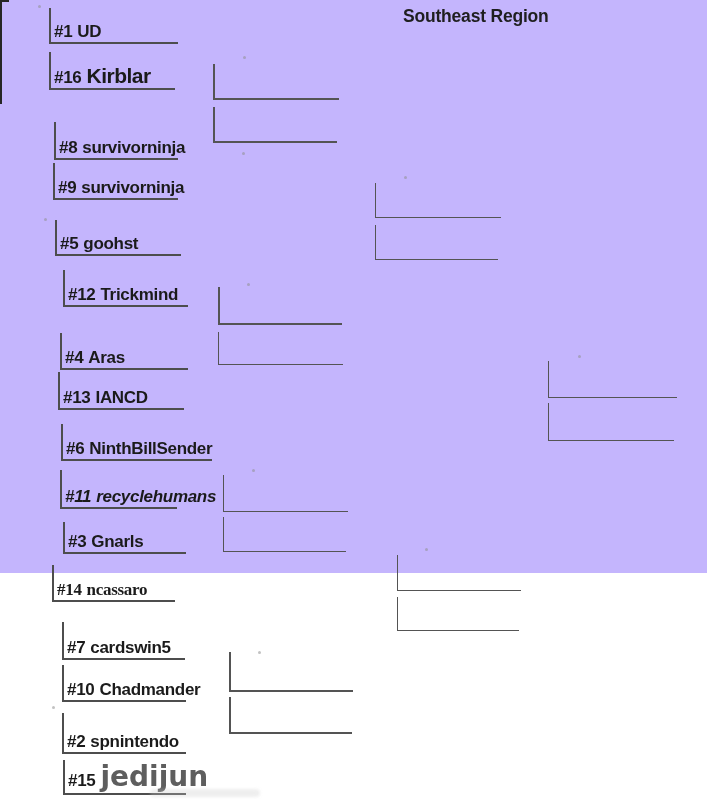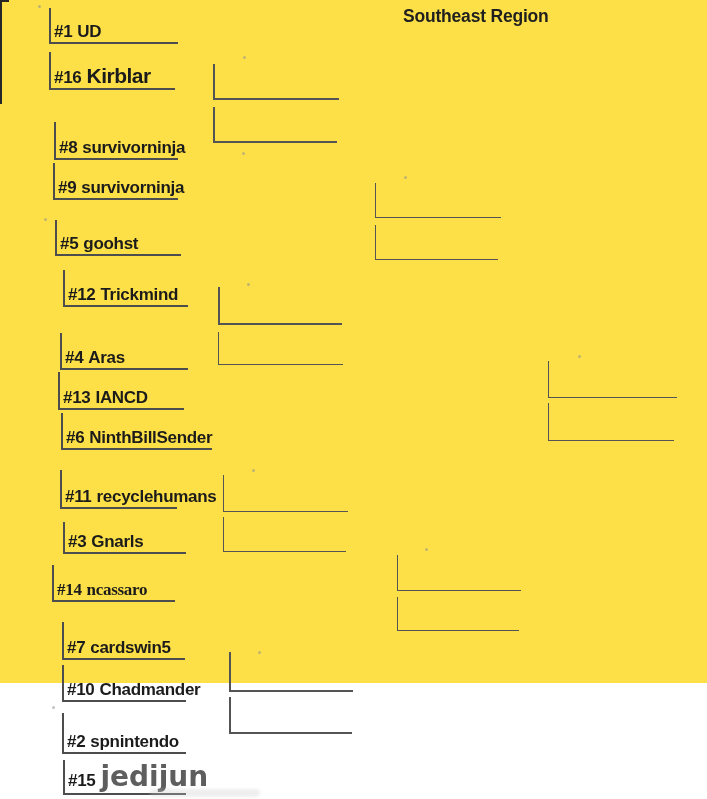--- a/index.html
+++ b/index.html
@@ -3,22 +3,22 @@
 <meta charset="utf-8">
 <style>
   html, body { margin: 0; padding: 0; }
   body {
     width: 707px; height: 799px;
     background: #ffffff;
     font-family: "Liberation Sans", sans-serif;
     overflow: hidden;
   }
   #stage {
-    position: relative; width: 707px; height: 683px;
-    background: #fde047;
+    position: relative; width: 707px; height: 573px;
+    background: #c4b5fd;
   }
   .title {
     position: absolute; left: 403px; top: 6px;
     font-size: 17.5px; font-weight: bold; color: #1f1f1f;
     letter-spacing: -0.2px; white-space: nowrap;
   }
   
   .slot {
     position: absolute;
     border-left: 2px solid #4d4d4d;
@@ -78,24 +78,24 @@
   </div>
   <div class="slot" style="left:27px;  top:270px; width:123px; height:35px;">
     <span class="label"><span>#12</span><span class="team-name">Trickmind</span></span>
   </div>
   <div class="slot" style="left:24px;  top:333px; width:126px; height:35px;">
     <span class="label"><span>#4</span><span class="team-name">Aras</span></span>
   </div>
   <div class="slot" style="left:22px;  top:372px; width:124px; height:36px;">
     <span class="label"><span>#13</span><span class="team-name">IANCD</span></span>
   </div>
-  <div class="slot" style="left:25px;  top:413px; width:123px; height:35px;padding-left:26px;">
+  <div class="slot" style="left:25px;  top:424px; width:123px; height:35px;padding-left:26px;">
     <span class="label"><span>#6</span><span class="team-name">NinthBillSender</span></span>
   </div>
-  <div class="slot" style="left:24px;  top:470px; width:115px; height:37px;">
+  <div class="slot" style="left:24px;  top:470px; width:115px; height:37px;font-style:italic;">
     <span class="label"><span>#11</span><span class="team-name">recyclehumans</span></span>
   </div>
   <div class="slot" style="left:27px;  top:522px; width:121px; height:30px;">
     <span class="label"><span>#3</span><span class="team-name">Gnarls</span></span>
   </div>
   <div class="slot" style="left:16px;  top:565px; width:121px; height:35px;font-family:Liberation Serif, serif;">
     <span class="label"><span>#14</span><span class="team-name">ncassaro</span></span>
   </div>
   <div class="slot" style="left:26px;  top:622px; width:121px; height:36px;">
     <span class="label"><span>#7</span><span class="team-name">cardswin5</span></span>

